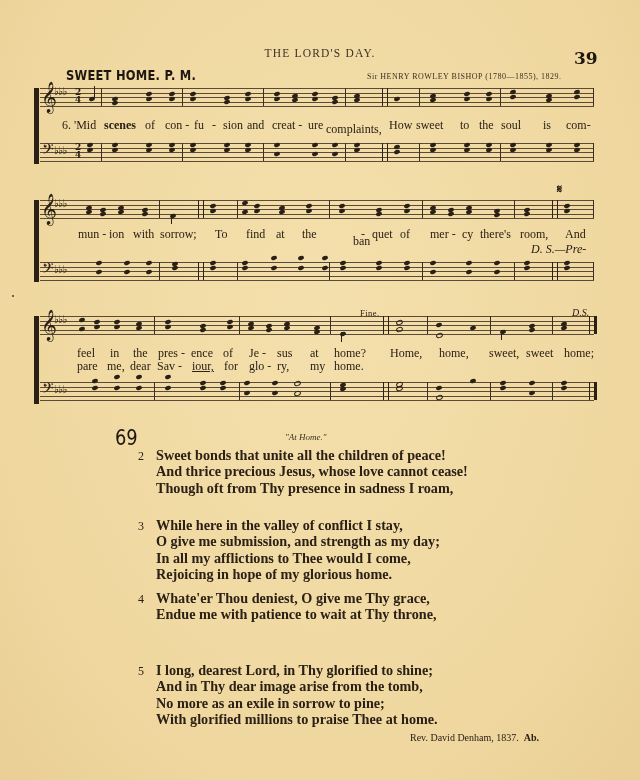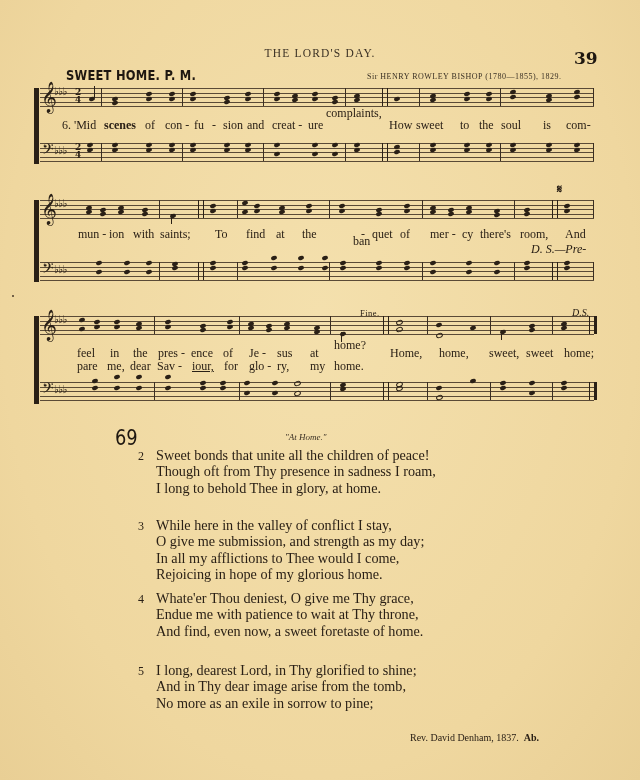--- a/index.html
+++ b/index.html
@@ -45,21 +45,21 @@
   .small-it { position:absolute; font-style:italic; font-size:10px; color:#2a2016; }
   .fine { position:absolute; font-size:8.5px; letter-spacing:0.5px; color:#2a2016; }
   .segno { position:absolute; font-size:12px; font-weight:bold; color:#2a2016; }
   .hymn-num {
     left:115px; top:426px; font-size:21px; font-family:"DejaVu Sans", sans-serif;
     transform:scaleX(0.85); transform-origin:left; color:#1e1710;
   }
   .hymn-sub { left:285px; top:432px; font-size:9px; font-style:italic; color:#3a3024; }
   .verse { position:absolute; left:138px; font-size:14.2px; line-height:16.4px; color:#2a2016; }
   .verse .vnum { position:absolute; left:0; top:1px; font-size:12px; }
-  .verse .vline { padding-left:18px; white-space:nowrap; }
+  .verse .vline { padding-left:18px; white-space:nowrap;font-weight:bold; }
   .credit { left:410px; top:732px; font-size:10px; color:#2a2016; }
   .credit b { font-weight:bold; }
   .smudge { left:12px; top:295px; width:2px; height:2px; background:#4a3a2a; border-radius:50%; }
 </style>
 </head>
 <body>
 
 <div class="abs running-head">THE LORD'S DAY.</div>
 <div class="abs page-num">39</div>
 <div class="abs tune-name">SWEET HOME.  P. M.</div>
@@ -184,21 +184,21 @@
   <span class="lyric" style="left:28px; top:32px;">6. 'Mid</span>
   <span class="lyric" style="left:70px; top:32px;font-weight:bold;">scenes</span>
   <span class="lyric" style="left:111px; top:32px;">of</span>
   <span class="lyric" style="left:131px; top:32px;">con -</span>
   <span class="lyric" style="left:160px; top:32px;">fu</span>
   <span class="lyric" style="left:178px; top:32px;">-</span>
   <span class="lyric" style="left:189px; top:32px;">sion</span>
   <span class="lyric" style="left:213px; top:32px;">and</span>
   <span class="lyric" style="left:238px; top:32px;">creat -</span>
   <span class="lyric" style="left:274px; top:32px;">ure</span>
-  <span class="lyric" style="left:292px; top:20px;">complaints,</span>
+  <span class="lyric" style="left:292px; top:36px;">complaints,</span>
   <span class="lyric" style="left:355px; top:32px;">How</span>
   <span class="lyric" style="left:382px; top:32px;">sweet</span>
   <span class="lyric" style="left:426px; top:32px;">to</span>
   <span class="lyric" style="left:445px; top:32px;">the</span>
   <span class="lyric" style="left:467px; top:32px;">soul</span>
   <span class="lyric" style="left:509px; top:32px;">is</span>
   <span class="lyric" style="left:532px; top:32px;">com-</span>
 </div>
 
 <div class="system" style="top:198px; height:90px;">
@@ -312,21 +312,21 @@
   <div class="note" style="left:490px; top:63px"></div>
     <div class="note" style="left:490px; top:68px"></div>
   <div class="note" style="left:530px; top:63px"></div>
     <div class="note" style="left:530px; top:68px"></div>
 
   <span class="segno" style="left:523px; top:-16px;">𝄋</span>
 
   <span class="lyric" style="left:44px; top:29px;">mun -</span>
   <span class="lyric" style="left:75px; top:29px;">ion</span>
   <span class="lyric" style="left:99px; top:29px;">with</span>
-  <span class="lyric" style="left:126px; top:29px;">saints;</span>
+  <span class="lyric" style="left:126px; top:29px;">sorrow;</span>
   <span class="lyric" style="left:181px; top:29px;">To</span>
   <span class="lyric" style="left:212px; top:29px;">find</span>
   <span class="lyric" style="left:242px; top:29px;">at</span>
   <span class="lyric" style="left:268px; top:29px;">the</span>
   <span class="lyric" style="left:302px; top:36px;margin-left:17px;">ban</span>
   <span class="lyric" style="left:327px; top:29px;">-</span>
   <span class="lyric" style="left:338px; top:29px;">quet</span>
   <span class="lyric" style="left:366px; top:29px;">of</span>
   <span class="lyric" style="left:396px; top:29px;">mer -</span>
   <span class="lyric" style="left:428px; top:29px;">cy</span>
@@ -448,21 +448,21 @@
 
   <span class="lyric" style="left:43px; top:32px;">feel</span>
   <span class="lyric" style="left:76px; top:32px;">in</span>
   <span class="lyric" style="left:99px; top:32px;">the</span>
   <span class="lyric" style="left:124px; top:32px;">pres -</span>
   <span class="lyric" style="left:157px; top:32px;">ence</span>
   <span class="lyric" style="left:189px; top:32px;">of</span>
   <span class="lyric" style="left:215px; top:32px;">Je -</span>
   <span class="lyric" style="left:243px; top:32px;">sus</span>
   <span class="lyric" style="left:276px; top:32px;">at</span>
-  <span class="lyric" style="left:300px; top:24px;">home?</span>
+  <span class="lyric" style="left:300px; top:32px;">home?</span>
   <span class="lyric" style="left:356px; top:32px;">Home,</span>
   <span class="lyric" style="left:405px; top:32px;">home,</span>
   <span class="lyric" style="left:455px; top:32px;">sweet,</span>
   <span class="lyric" style="left:492px; top:32px;">sweet</span>
   <span class="lyric" style="left:530px; top:32px;">home;</span>
 
   <span class="lyric" style="left:43px; top:45px;">pare</span>
   <span class="lyric" style="left:73px; top:45px;">me,</span>
   <span class="lyric" style="left:96px; top:45px;">dear</span>
   <span class="lyric" style="left:123px; top:45px;">Sav -</span>
@@ -475,41 +475,41 @@
 </div>
 
 <div class="abs smudge"></div>
 
 <div class="abs hymn-num">69</div>
 <div class="abs hymn-sub">"At Home."</div>
 
 <div class="verse" style="top:447px;">
   <span class="vnum">2</span>
   <div class="vline">Sweet bonds that unite all the children of peace!</div>
+  <div class="vline">And thrice precious Jesus, whose love cannot cease!</div>
   <div class="vline">Though oft from Thy presence in sadness I roam,</div>
-  <div class="vline">I long to behold Thee in glory, at home.</div>
 </div>
 
 <div class="verse" style="top:517px;">
   <span class="vnum">3</span>
   <div class="vline">While here in the valley of conflict I stay,</div>
   <div class="vline">O give me submission, and strength as my day;</div>
   <div class="vline">In all my afflictions to Thee would I come,</div>
   <div class="vline">Rejoicing in hope of my glorious home.</div>
 </div>
 
 <div class="verse" style="top:590px;">
   <span class="vnum">4</span>
   <div class="vline">Whate'er Thou deniest, O give me Thy grace,</div>
   <div class="vline">Endue me with patience to wait at Thy throne,</div>
-  <div class="vline">And find, even now, a sweet foretaste of home.</div>
 </div>
 
 <div class="verse" style="top:662px;">
   <span class="vnum">5</span>
   <div class="vline">I long, dearest Lord, in Thy glorified to shine;</div>
   <div class="vline">And in Thy dear image arise from the tomb,</div>
   <div class="vline">No more as an exile in sorrow to pine;</div>
+  <div class="vline">With glorified millions to praise Thee at home.</div>
 </div>
 
 <div class="abs credit">
   <span>Rev. David Denham, 1837.</span>&nbsp;&nbsp;<b>Ab.</b>
 </div>
 
 </body></html>

